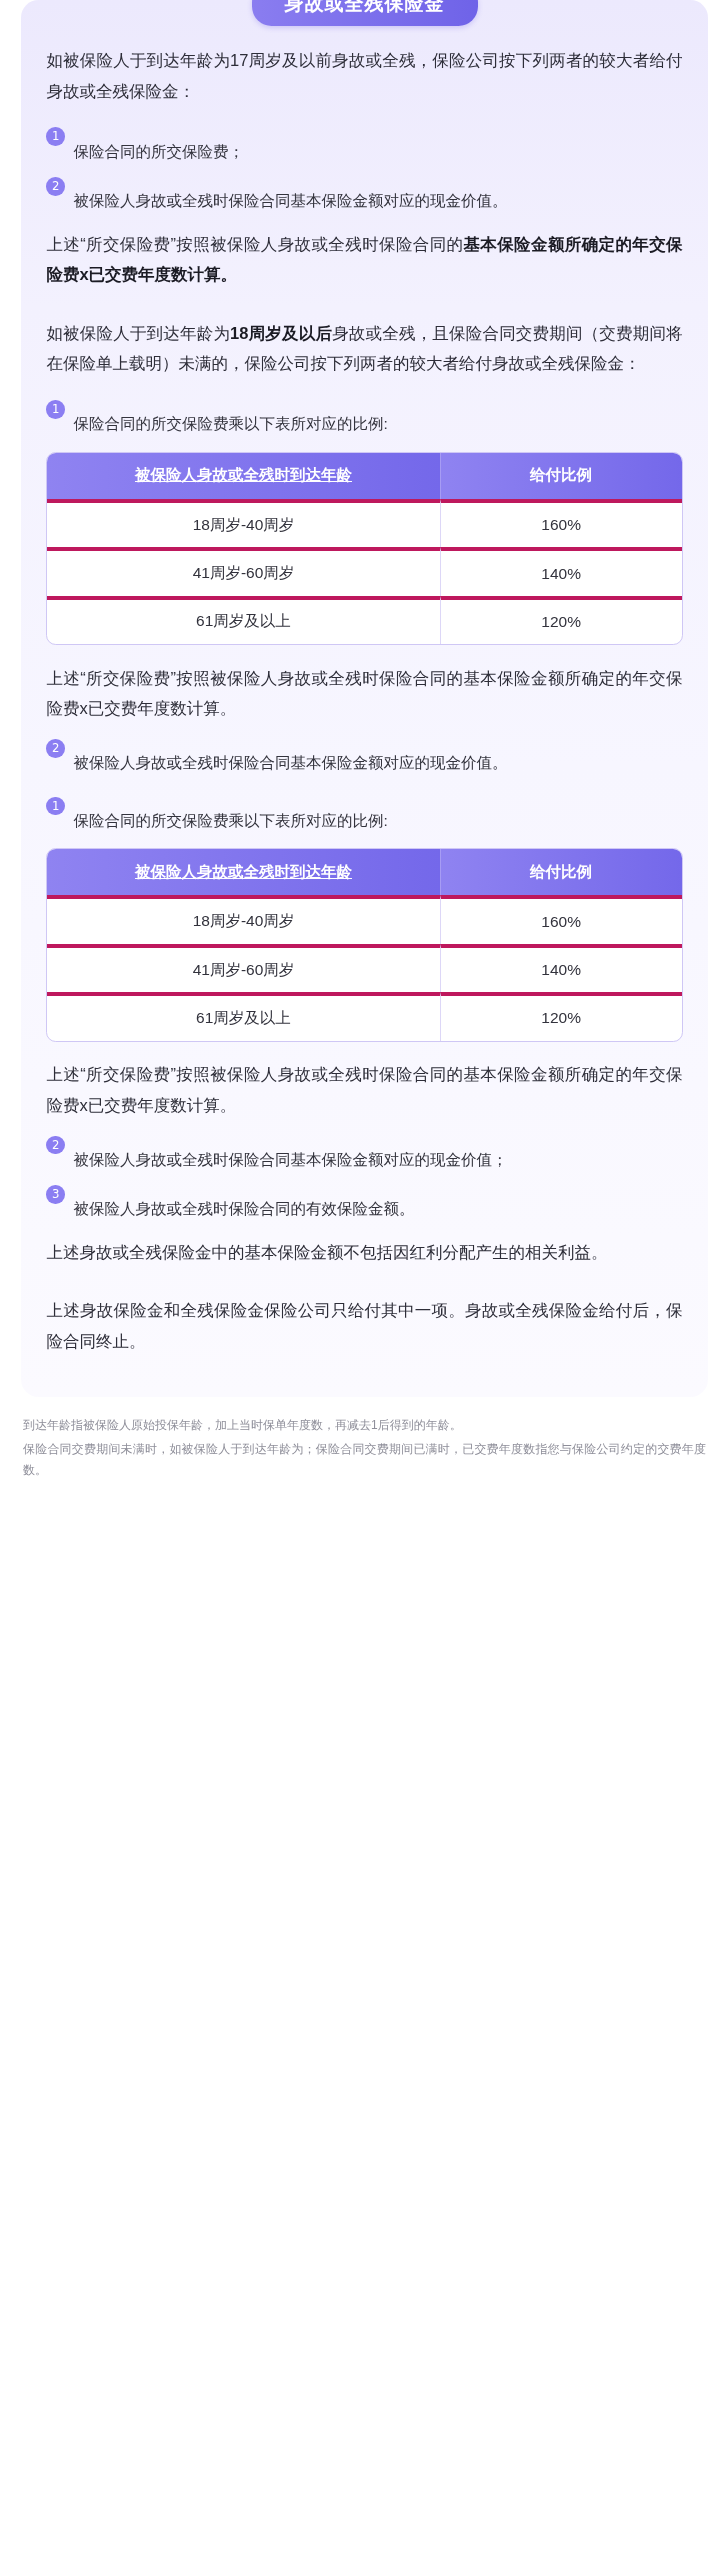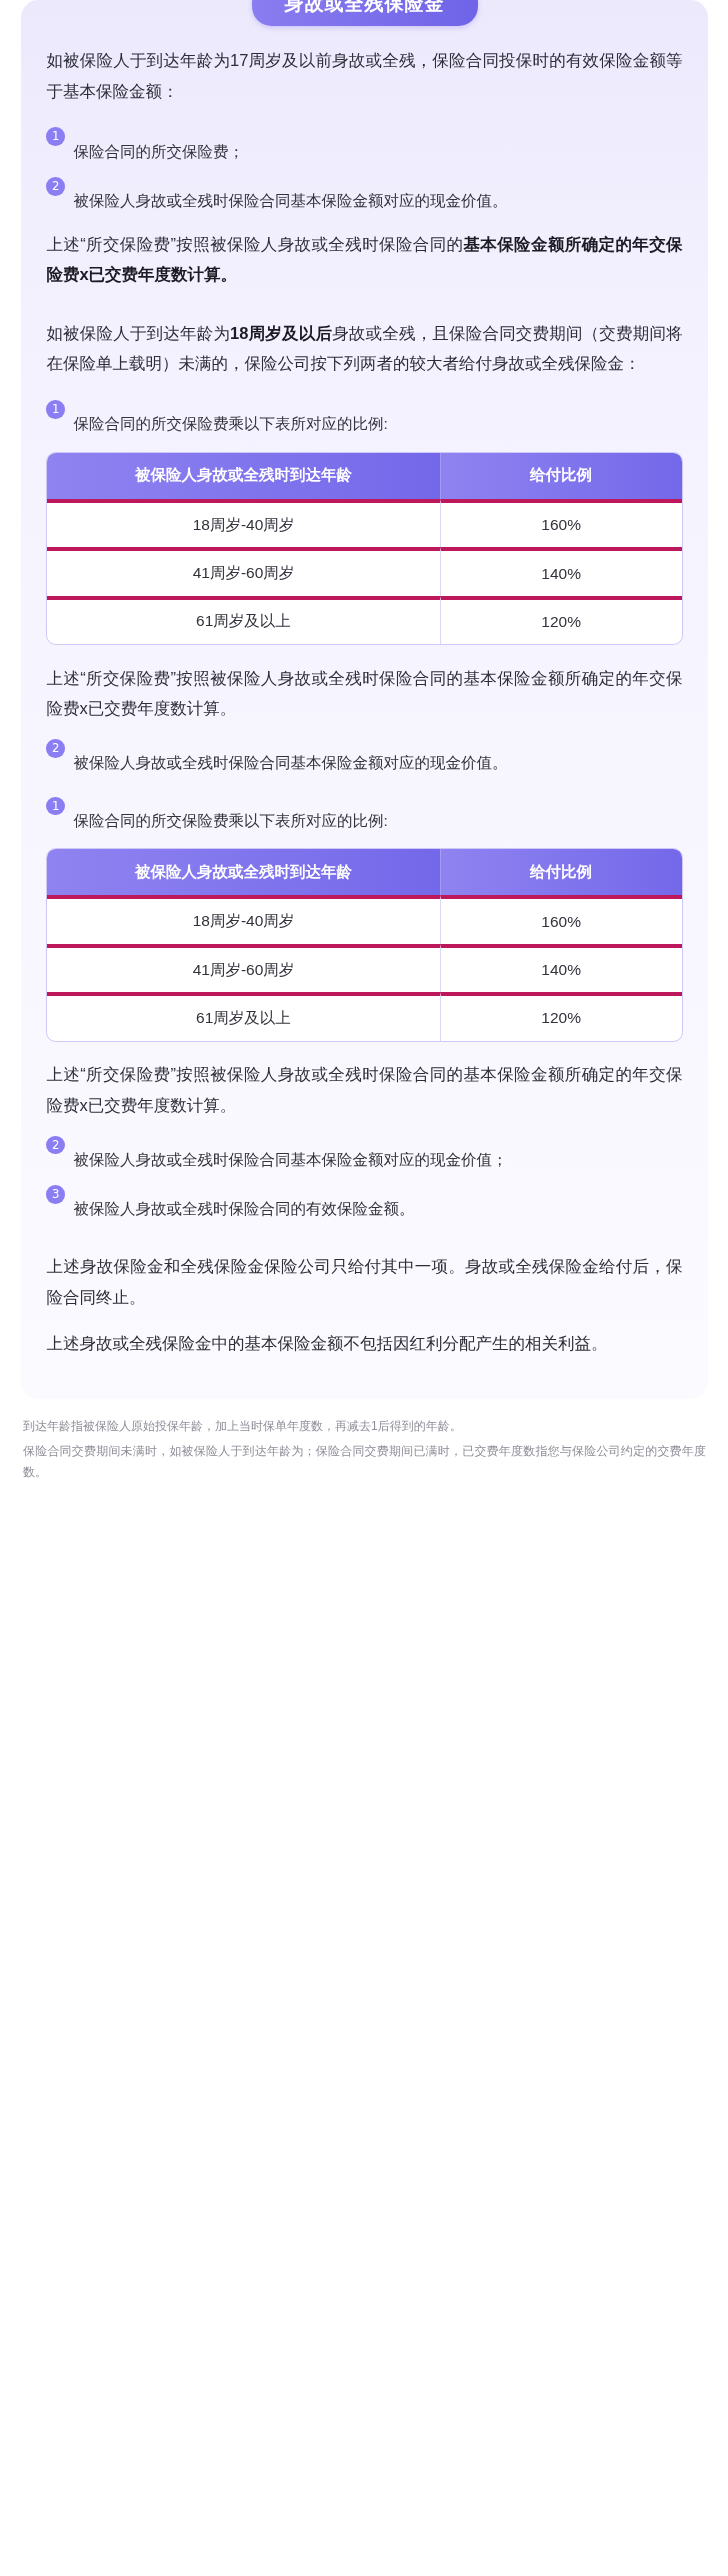--- a/index.html
+++ b/index.html
@@ -102,21 +102,21 @@
     font-size: 15.5px;
   }
   table.rate thead th {
     background: linear-gradient(90deg, #8f83f1 0%, #7468ea 100%);
     color: #ffffff;
     font-weight: bold;
     padding: 12.6px 5.8px;
     text-align: center;
     font-size: 15.5px;
   }
-  table.rate thead th.col1 { width: 62%; border-right: 1px solid #a79cf4; }
+  table.rate thead th.col1 { width: 62%; border-right: 1px solid #a79cf4; text-decoration: underline; }
   table.rate tbody td {
     padding: 11.7px 5.8px;
     text-align: center;
     color: #32323c;
     border-top: 4px solid #be185d;
   }
   table.rate tbody td.col1 { border-right: 1px solid #ddd7f7; }
 
   .footnotes {
     margin: 17.5px 23px 0 23px;
@@ -131,21 +131,21 @@
 </head>
 <body>
 
 <div class="page">
 
 
   <div class="card">
 
     <div class="section-badge">身故或全残保险金</div>
 
-    <p class="para">如被保险人于到达年龄为17周岁及以前身故或全残，保险合同投保时的有效保险金额等于基本保险金额：</p>
+    <p class="para">如被保险人于到达年龄为17周岁及以前身故或全残，保险公司按下列两者的较大者给付身故或全残保险金：</p>
 
     <ul class="numlist">
       <li>
         <span class="num">1</span>
         <span class="txt">保险合同的所交保险费；</span>
       </li>
       <li>
         <span class="num">2</span>
         <span class="txt">被保险人身故或全残时保险合同基本保险金额对应的现金价值。</span>
       </li>
@@ -231,23 +231,23 @@
       <li>
         <span class="num">2</span>
         <span class="txt">被保险人身故或全残时保险合同基本保险金额对应的现金价值；</span>
       </li>
       <li>
         <span class="num">3</span>
         <span class="txt">被保险人身故或全残时保险合同的有效保险金额。</span>
       </li>
     </ul>
 
+    <p class="para">上述身故或全残保险金中的基本保险金额不包括因红利分配产生的相关利益。</p>
+
     <p class="para gap-top">上述身故保险金和全残保险金保险公司只给付其中一项。身故或全残保险金给付后，保险合同终止。</p>
-
-    <p class="para">上述身故或全残保险金中的基本保险金额不包括因红利分配产生的相关利益。</p>
 
   </div>
 
   <div class="footnotes">
     <p>到达年龄指被保险人原始投保年龄，加上当时保单年度数，再减去1后得到的年龄。</p>
     <p>保险合同交费期间未满时，如被保险人于到达年龄为；保险合同交费期间已满时，已交费年度数指您与保险公司约定的交费年度数。</p>
   </div>
 
 </div>
 

